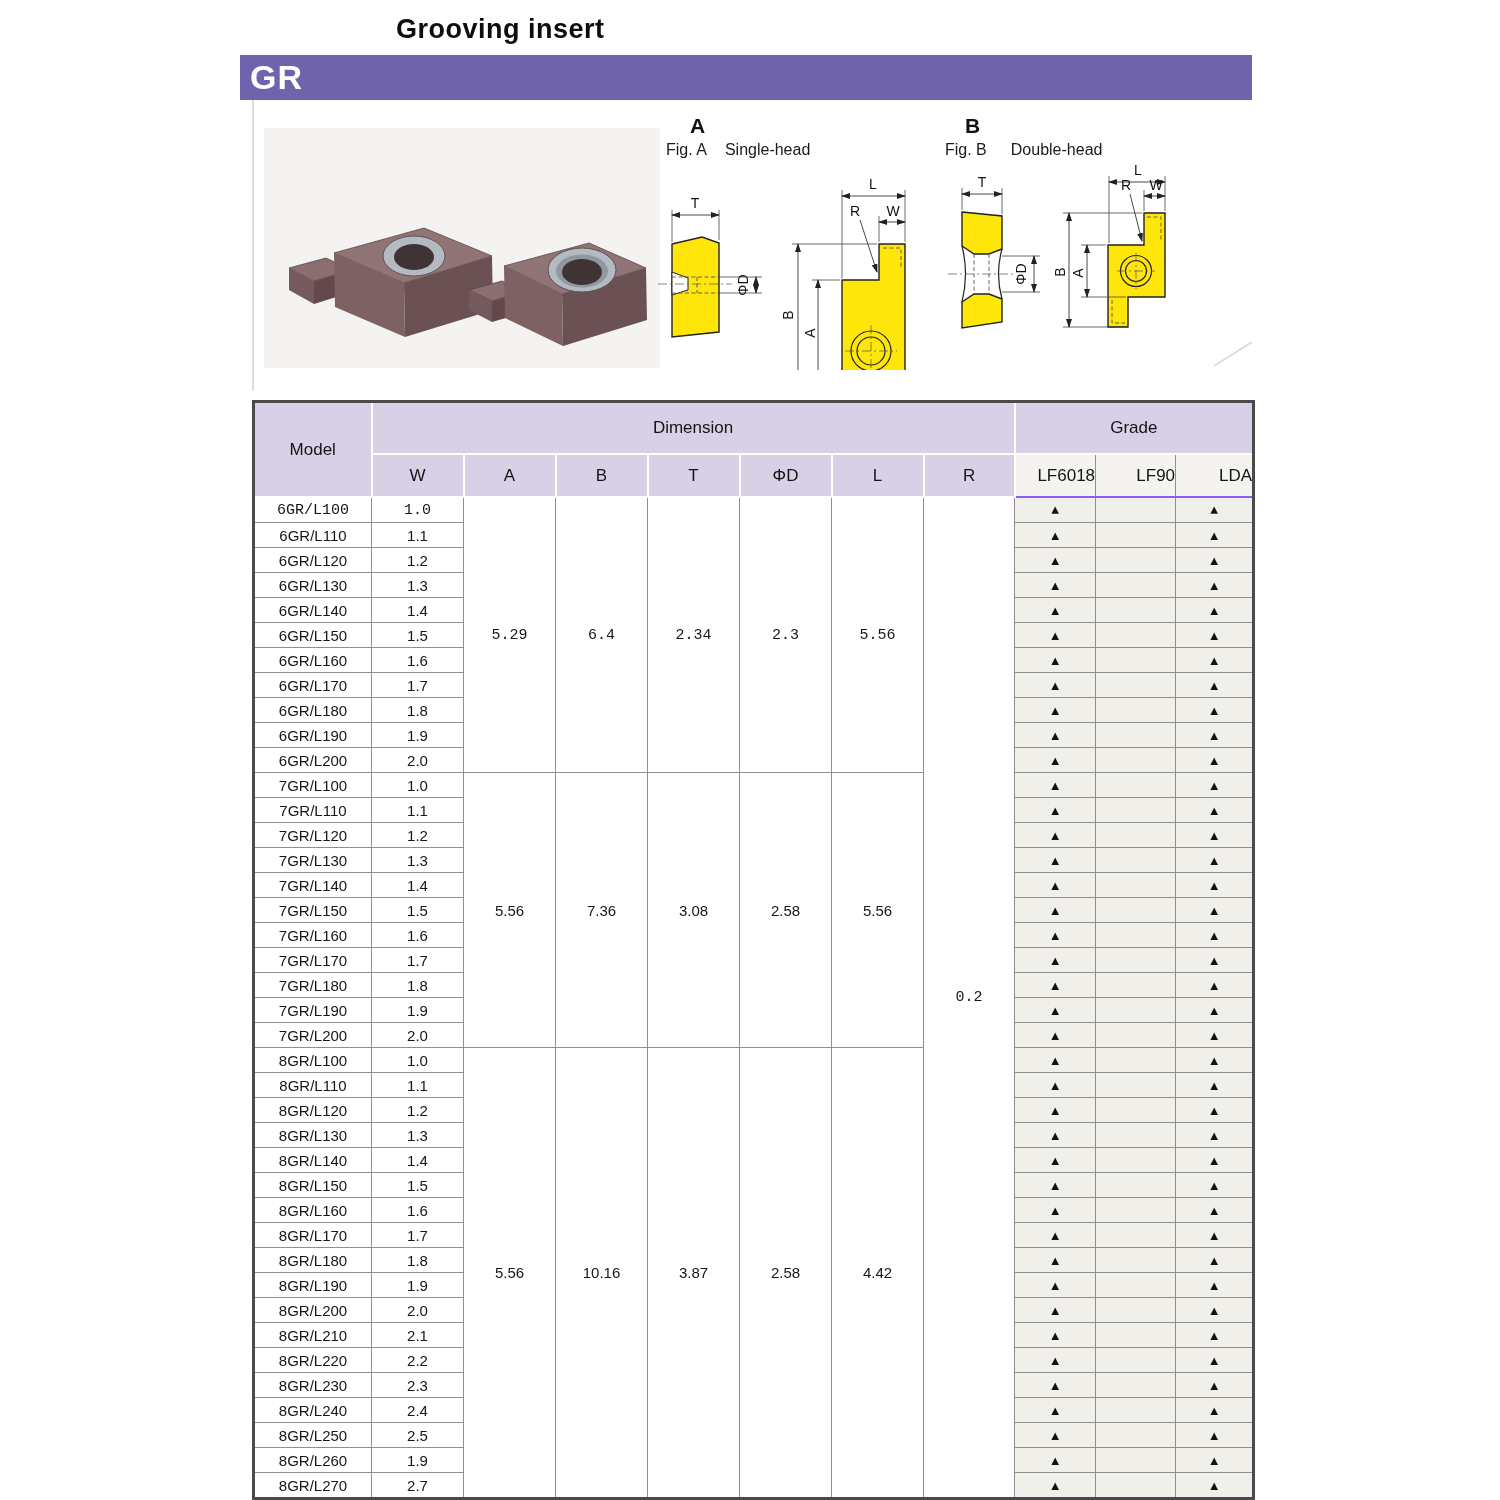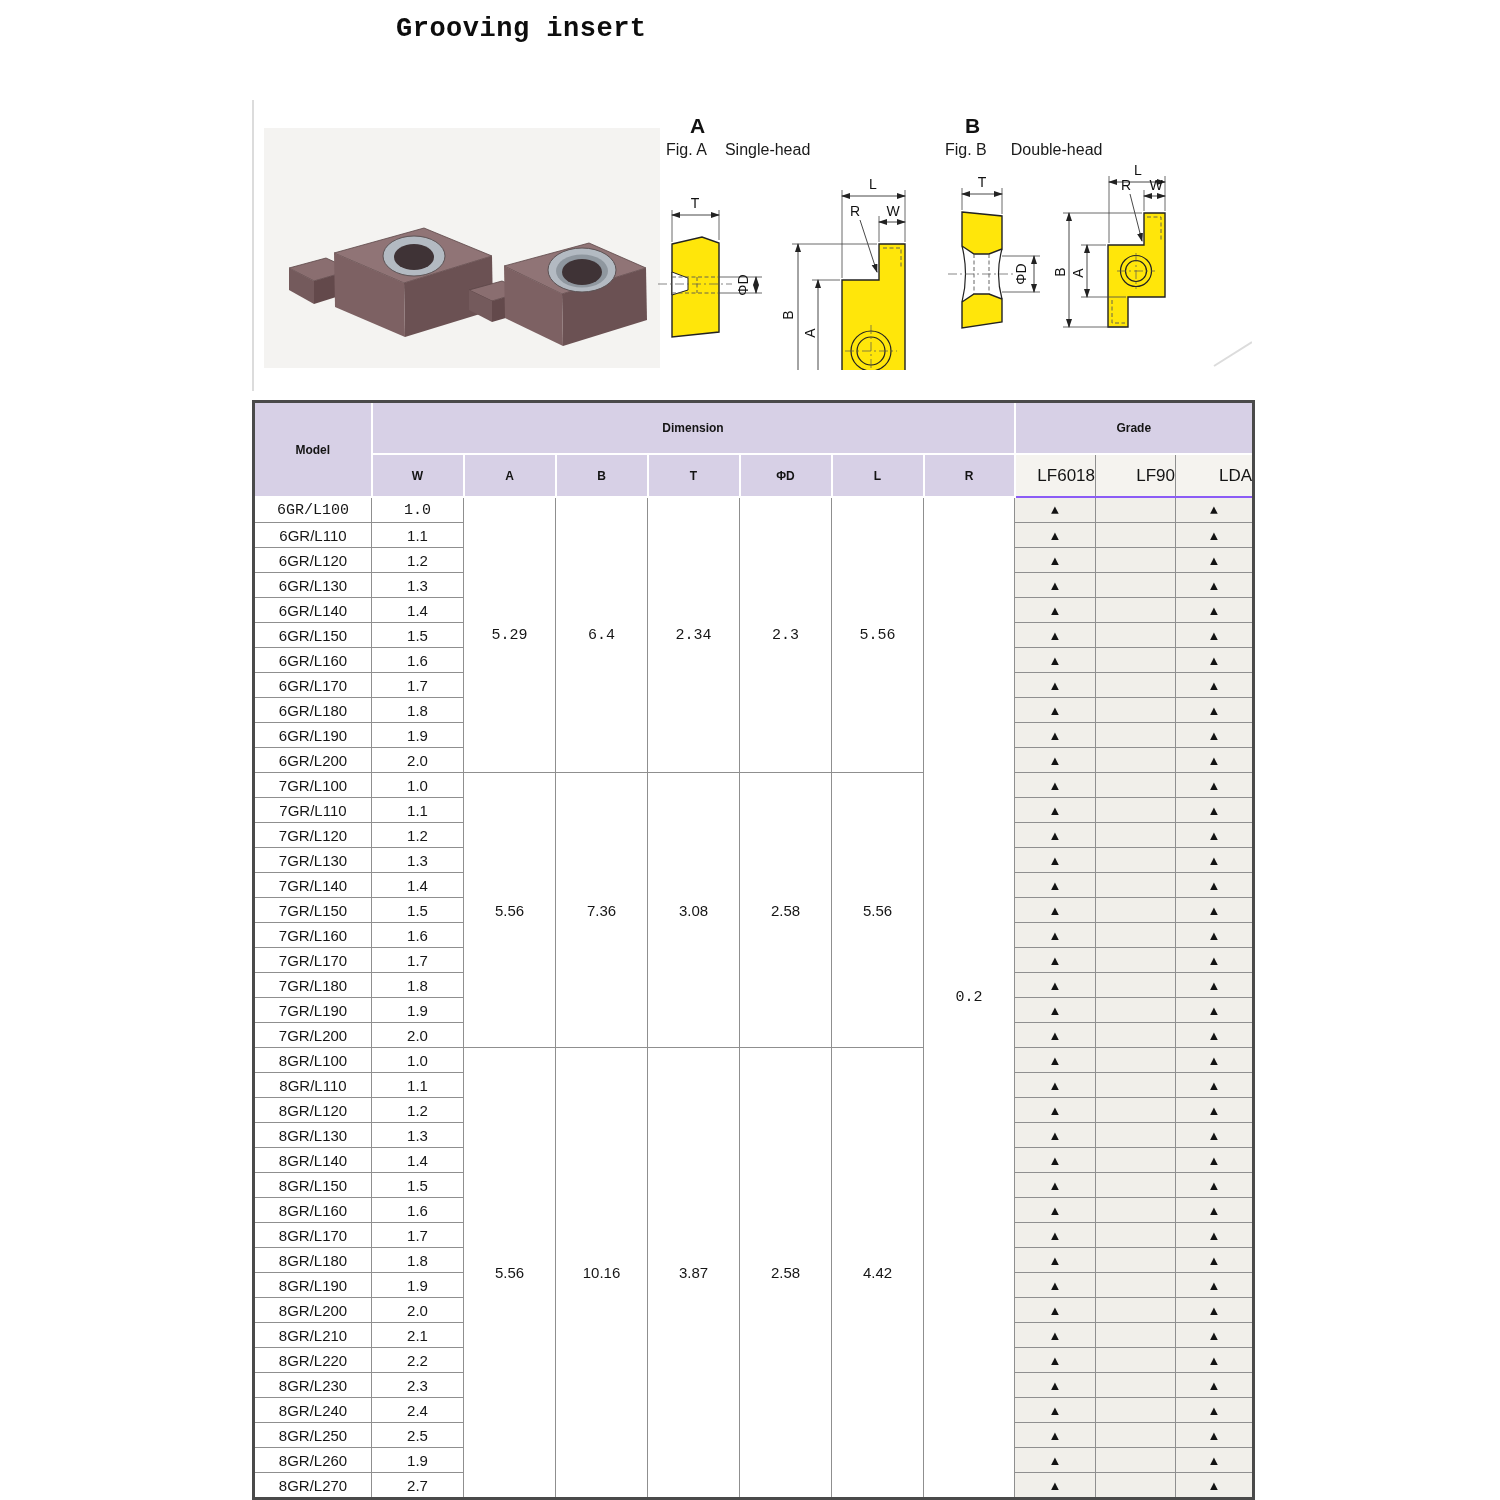--- a/index.html
+++ b/index.html
@@ -1,20 +1,20 @@
 <!DOCTYPE html>
 <html style="--banner: #6F63AB; --hdr: #D7D0E6; --gradebg: #F1EFEA; --yellow: #FFE60A;"><head>
 <meta charset="utf-8">
 <style>
   html,body{margin:0;padding:0;background:#fff;}
   .page{position:relative;width:1500px;height:1500px;background:#fff;
         font-family:"Liberation Sans",sans-serif;color:#111;overflow:hidden;}
 
   .page-title{position:absolute;left:396px;top:14px;font-size:27px;font-weight:bold;
-              letter-spacing:0.5px;color:#0d0d0d;font-family:Liberation Mono, monospace;}
+              letter-spacing:0.5px;color:#0d0d0d;}
 
   .banner{position:absolute;left:240px;top:55px;width:1012px;height:45px;background:var(--banner,#6F63AB);}
   .banner .code{display:block;color:#fdfdfd;font-size:34px;font-weight:bold;
                 line-height:44px;margin-left:10px;letter-spacing:1px;}
 
   .panel{position:absolute;left:252px;top:100px;width:1000px;height:291px;
          background:#fff;border-left:2px solid #dcdcdc;}
 
   .figletter{position:absolute;font-size:21px;font-weight:bold;color:#111;}
   .figcaption{position:absolute;font-size:16px;color:#1a1a1a;white-space:nowrap;text-align:right;}
@@ -30,34 +30,37 @@
   .body{fill:var(--yellow,#FFE60A);stroke:#222;stroke-width:1.4;}
   .hole{fill:none;stroke:#222;stroke-width:1.2;}
 
   table.spec{position:absolute;left:252px;top:400px;width:1000px;
              border-collapse:collapse;table-layout:fixed;
              border:3px solid #4a4a4a;}
   .spec th,.spec td{border:1px solid #8f8f8f;text-align:center;vertical-align:middle;
                     padding:0;overflow:hidden;}
   .spec thead tr.h1 th{height:50px;}
   .spec thead tr.h2 th{height:41px;}
-  .spec th.purple{background:var(--hdr,#D7D0E6);font-weight:bold;font-size:12px;
+  .spec th.purple{background:var(--hdr,#D7D0E6);font-weight:normal;font-size:17px;
                   border:2px solid #fff;color:#141414;}
   .spec th.cream{background:#F5F3EF;font-weight:normal;font-size:17px;color:#141414;text-align:right;}
   .spec tbody td{height:24px;font-size:15px;color:#161616;background:#fff;}
   .spec tbody td.grade{background:var(--gradebg,#F1EFEA);font-size:13px;color:#121212;}
   .spec tbody tr.first td{border-top:2px solid #8b5cf6;font-family:Liberation Mono, monospace;}
 </style>
 </head>
 <body>
 
 <div class="page">
 
   <div class="page-title">Grooving insert</div>
 
+  <div class="banner">
+    <span class="code">GR</span>
+  </div>
 
   <div class="panel">
 
     <svg class="abs" style="left:10px;top:28px" width="396" height="240" viewBox="0 0 396 240">
       <rect x="0" y="0" width="396" height="240" fill="#f4f3f1"></rect>
       <g>
         <polygon points="25,140 62,130 88,142 50,153" fill="#8a6e70" stroke="#5c4648" stroke-width="0.8"></polygon>
         <polygon points="50,153 88,142 88,164 50,176" fill="#63494b"></polygon>
         <polygon points="25,140 50,153 50,176 25,162" fill="#745a5c"></polygon>
         <polygon points="70,125 160,100 228,128 140,155" fill="#907476" stroke="#5c4648" stroke-width="0.8"></polygon>

